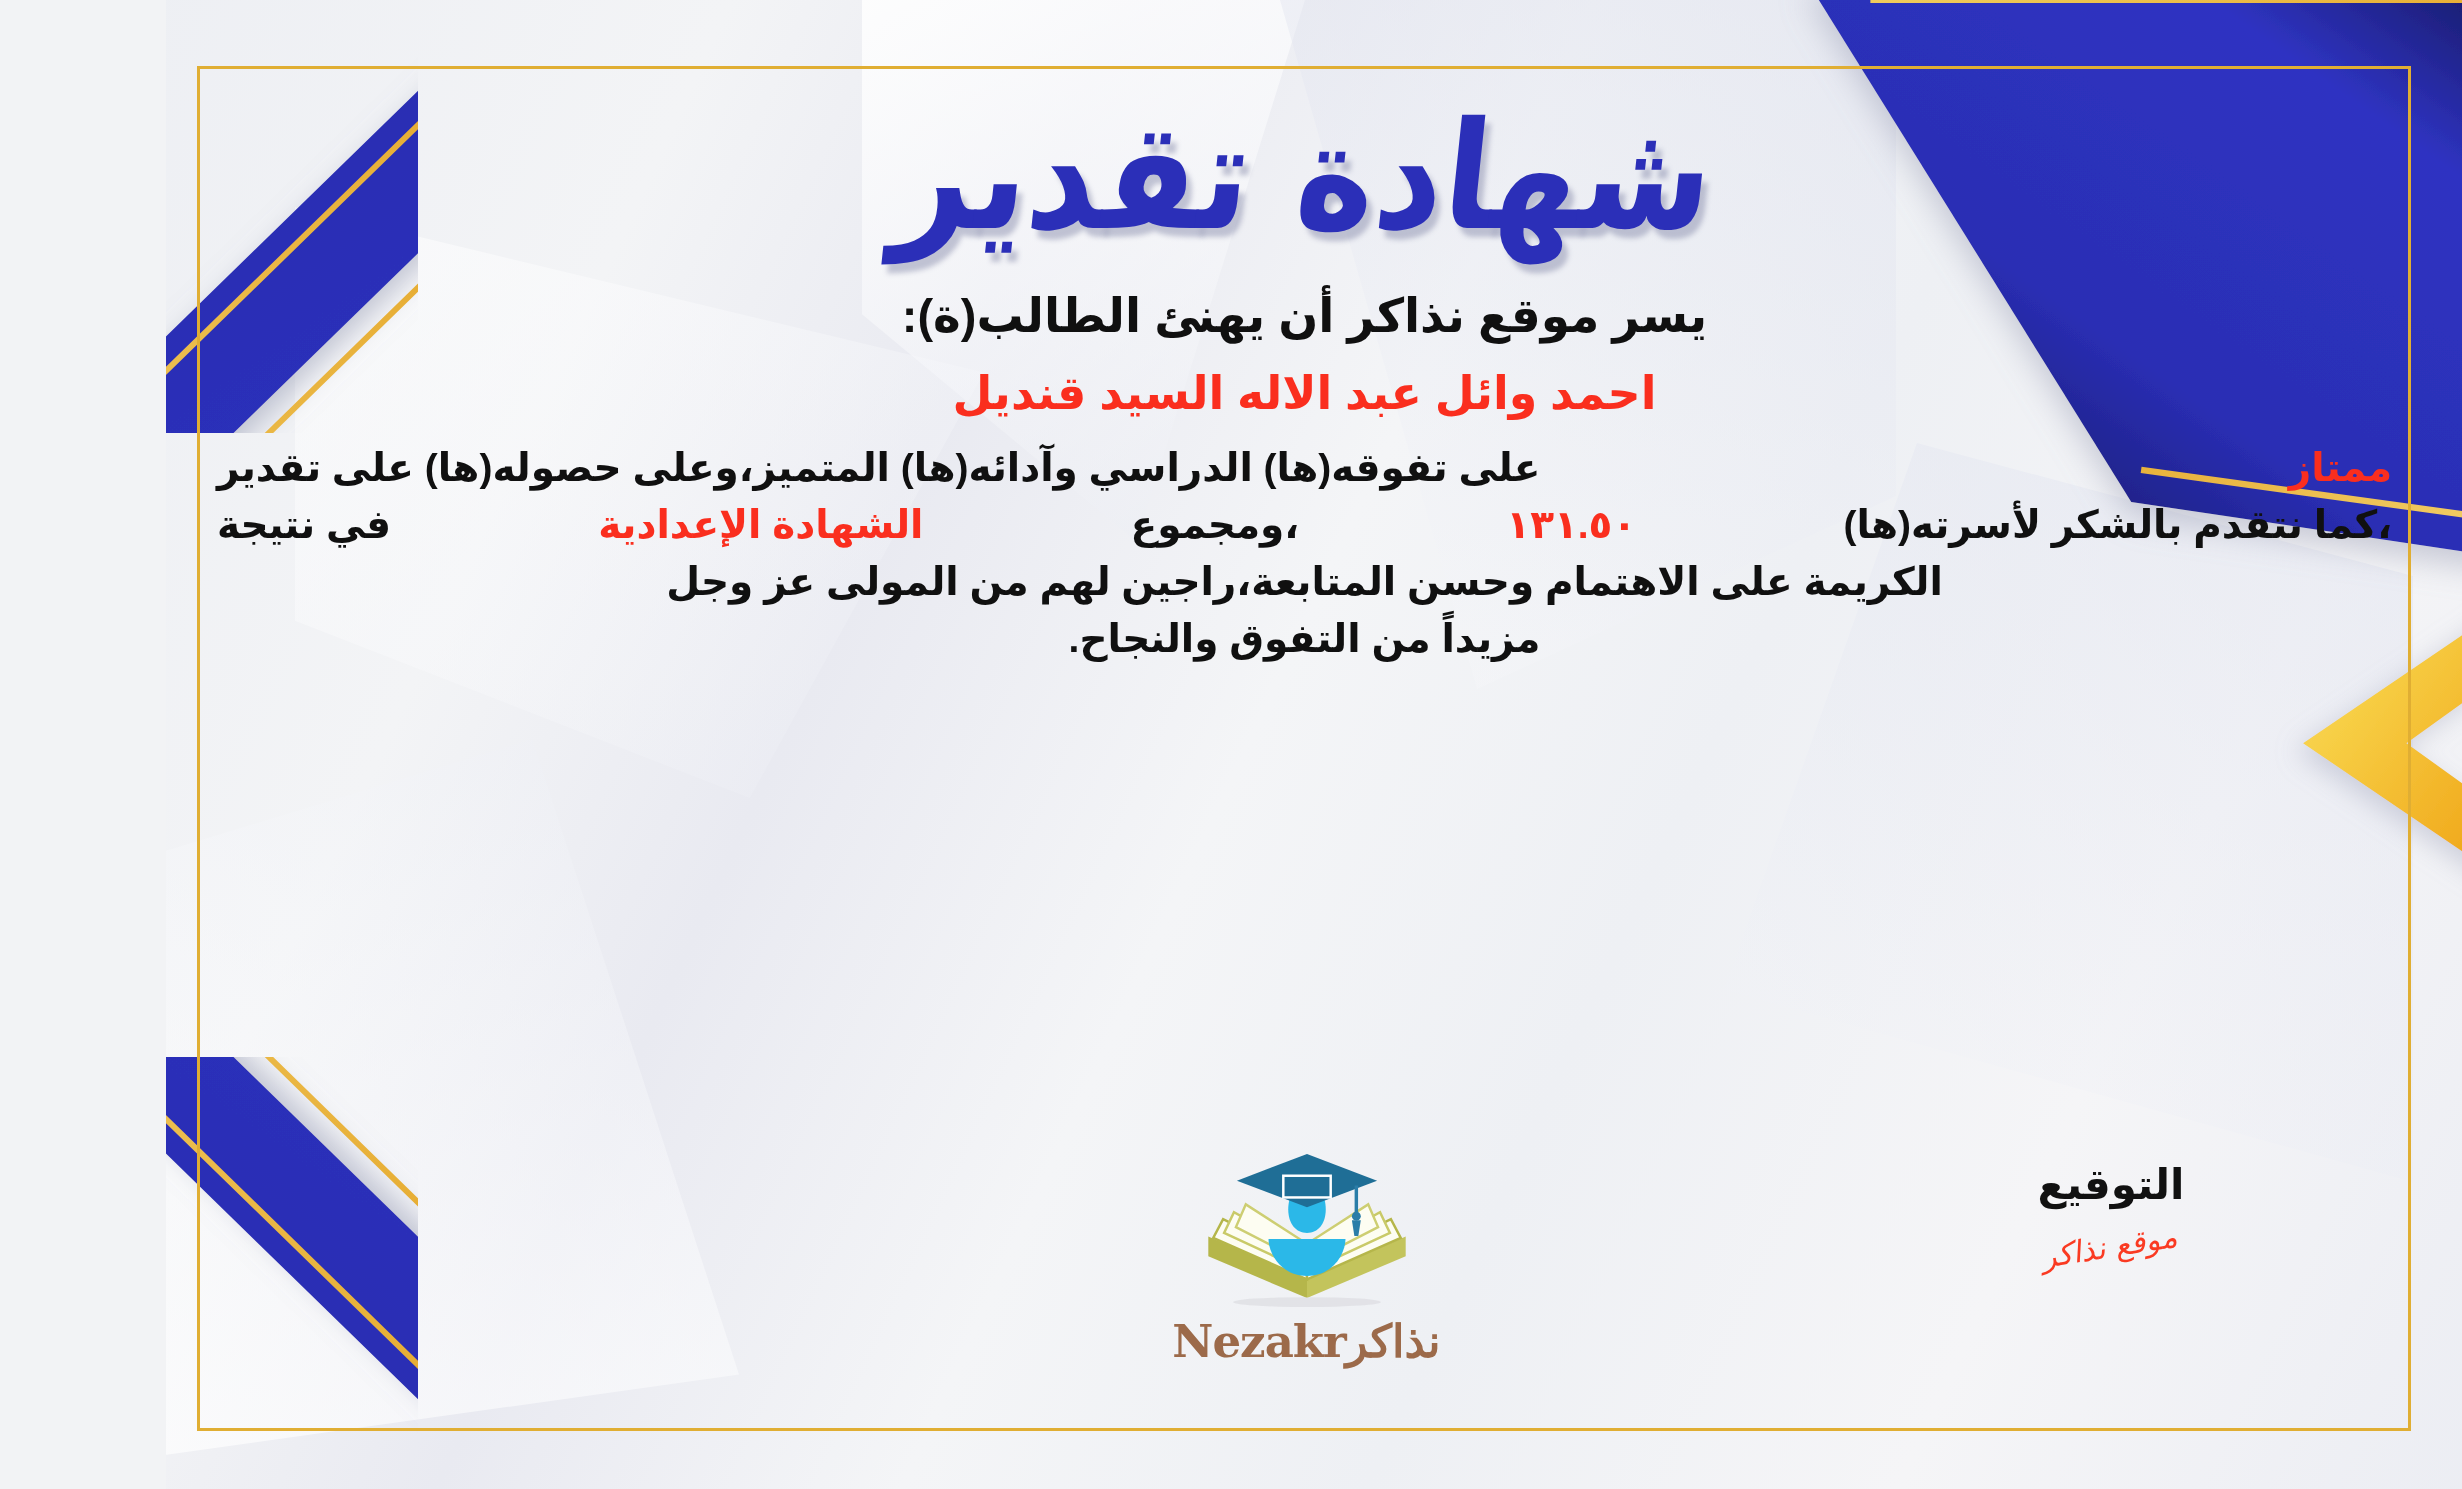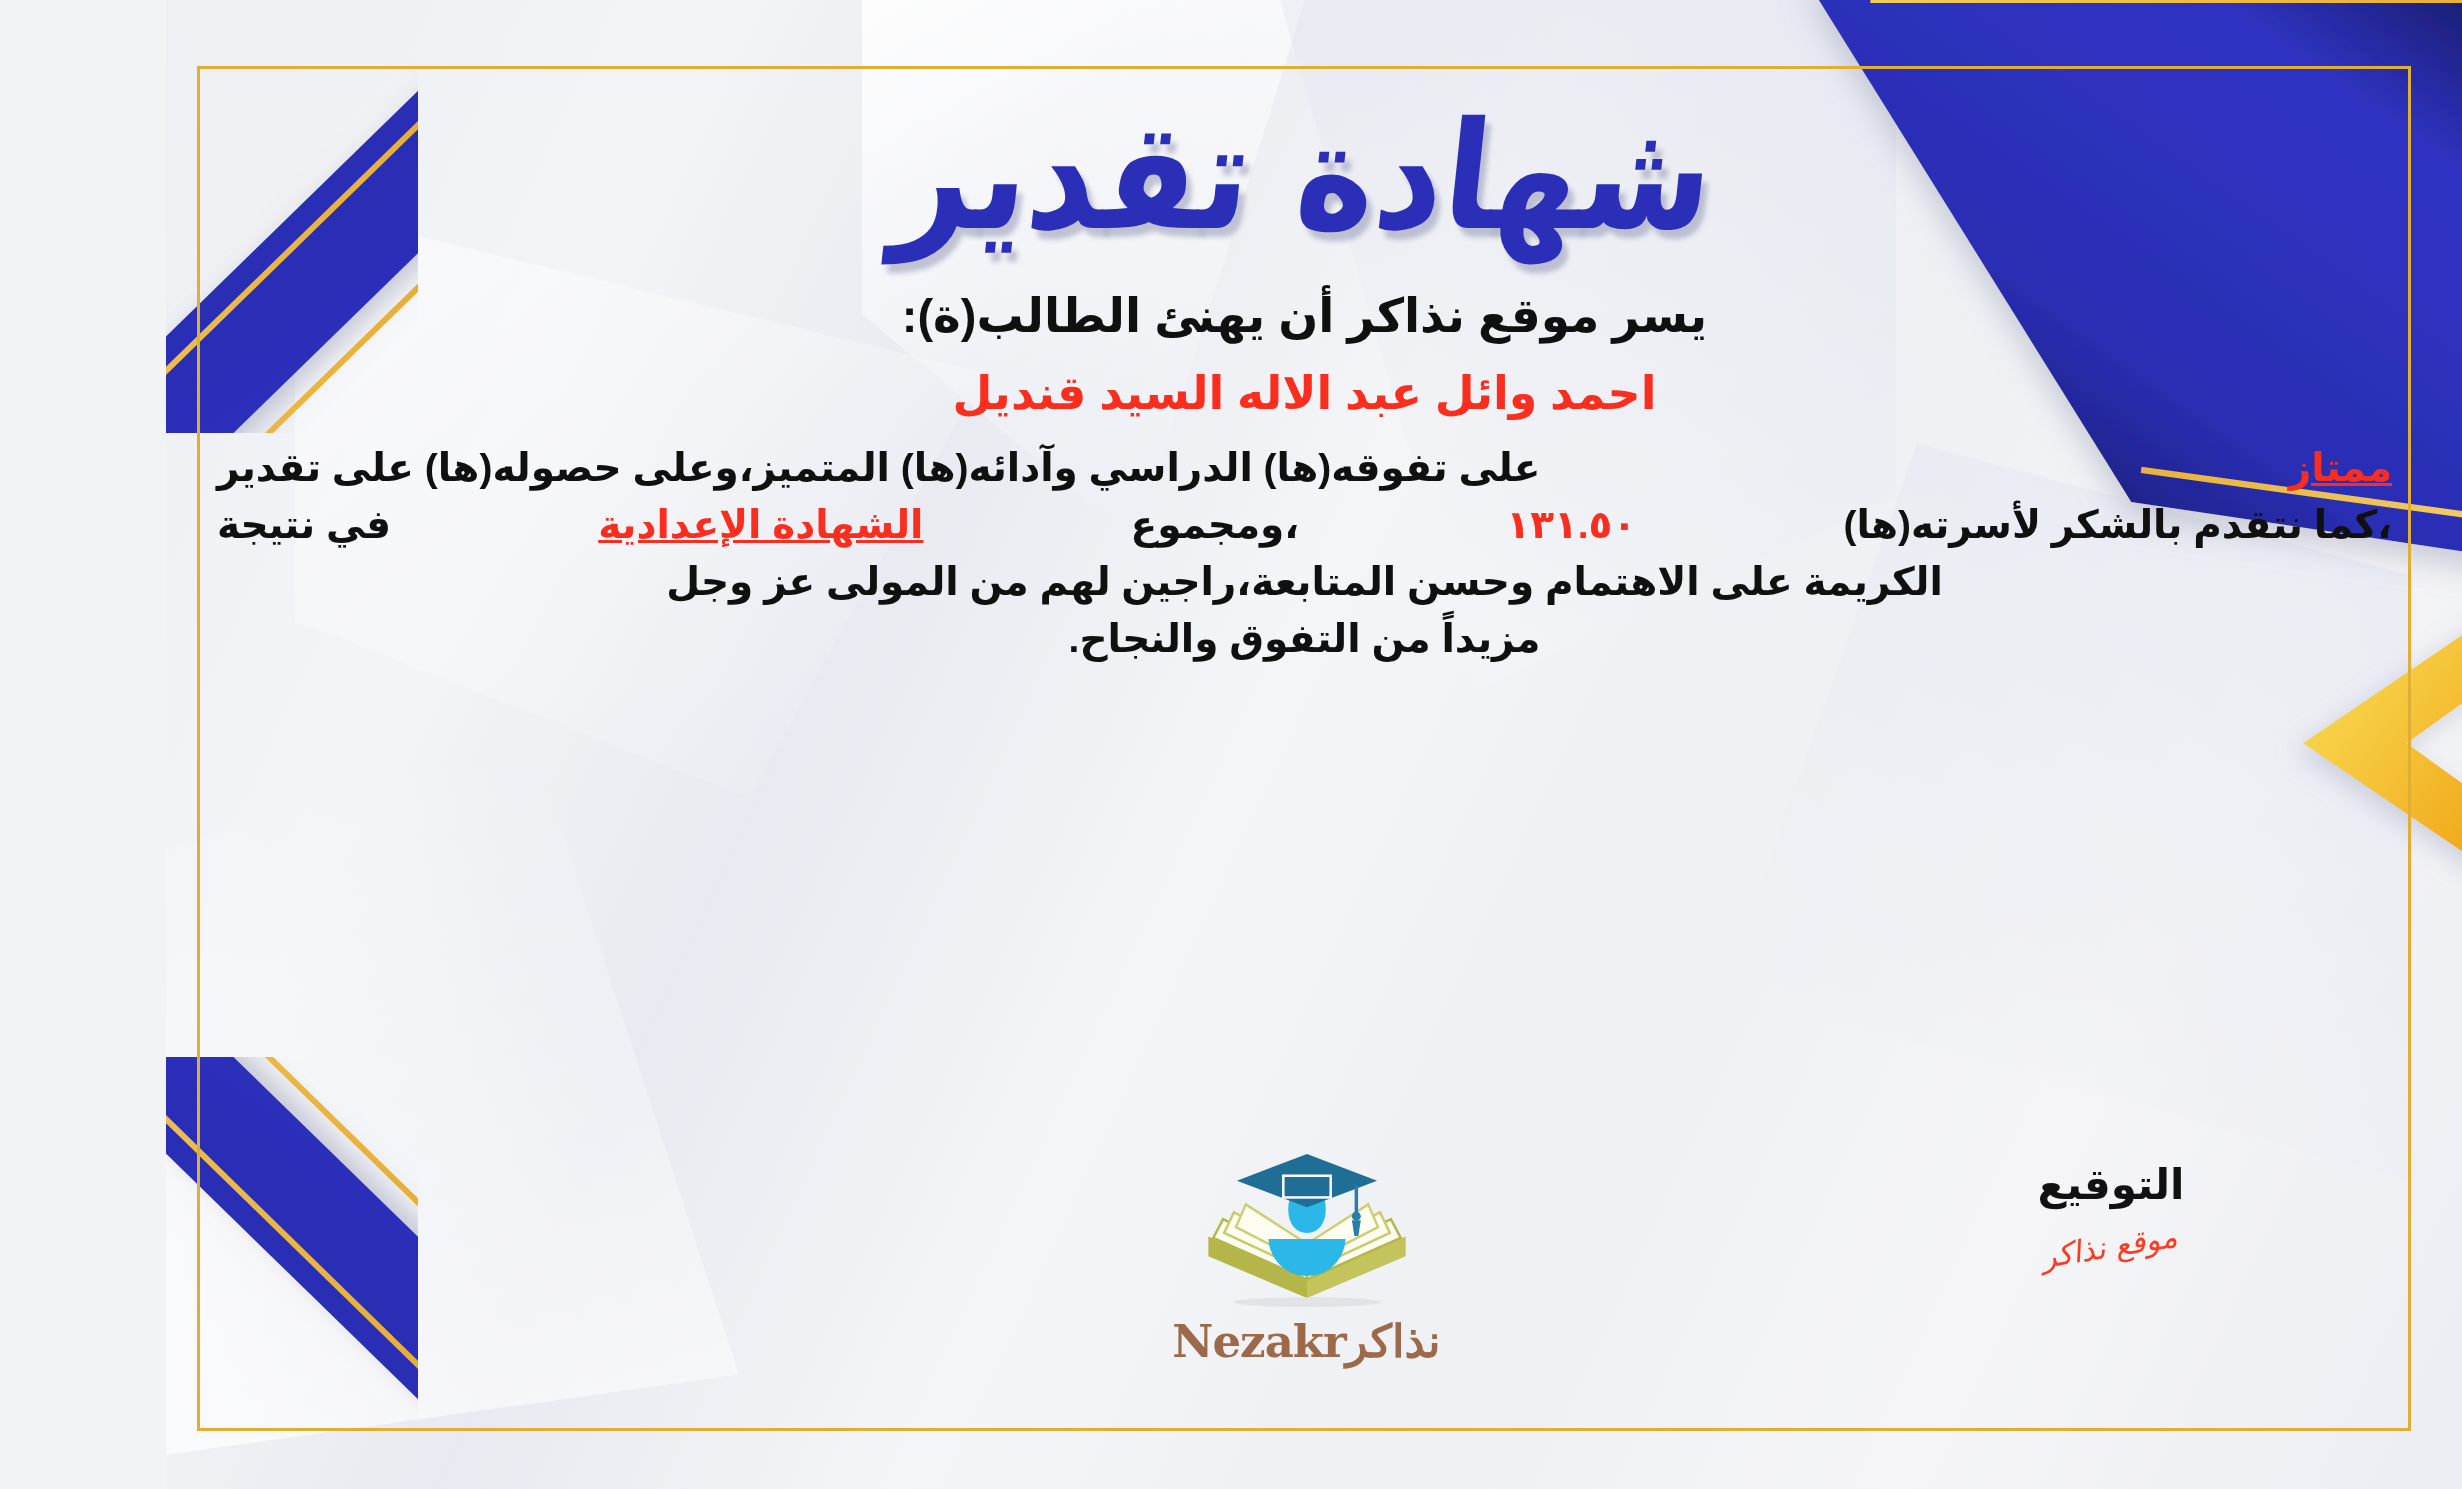--- a/index.html
+++ b/index.html
@@ -90,21 +90,21 @@
   .body-block{
     margin-top:19.7px;width:100%;
     font-size:39px;color:#101010;font-weight:600;
     line-height:1.46;text-align:center;
   }
   .body-line{white-space:nowrap;}
   .body-line.l1{display:flex;justify-content:space-between;align-items:baseline;
                 width:100%;padding:0 4.9px;box-sizing:border-box;}
   .body-line.l2{display:flex;justify-content:space-between;align-items:baseline;
                 width:100%;padding:0 4.9px;box-sizing:border-box;}
-  .hl{color:#fa2e1e;font-weight:700;text-decoration:underline;}
+  .hl{color:#fa2e1e;font-weight:700;}
   .num{color:#fa2e1e;font-weight:700;}
 
   
   .footer{
     position:absolute;left:4px;right:0;bottom:14.8px;height:256px;
   }
   .sig{
     position:absolute;right:148px;top:9.8px;width:276px;text-align:center;
   }
   .sig-label{font-size:42px;color:#111;font-weight:600;}

